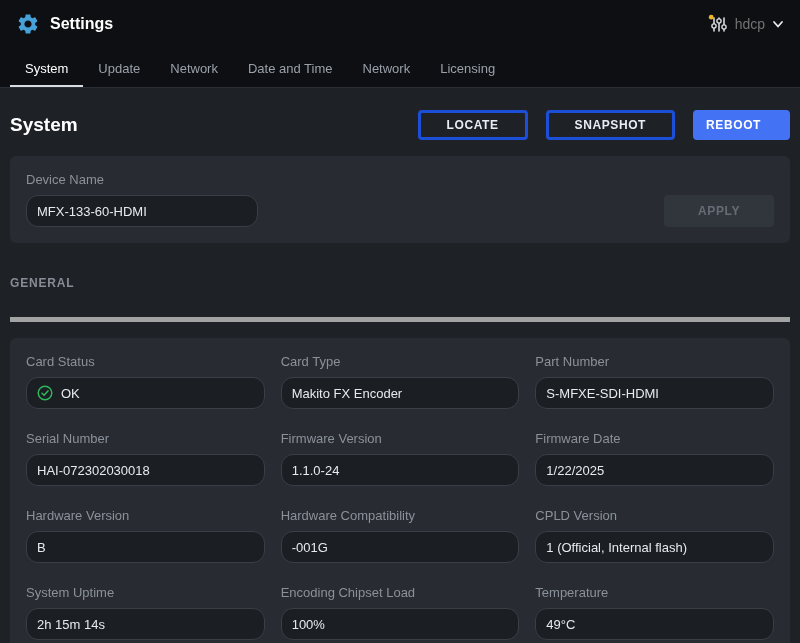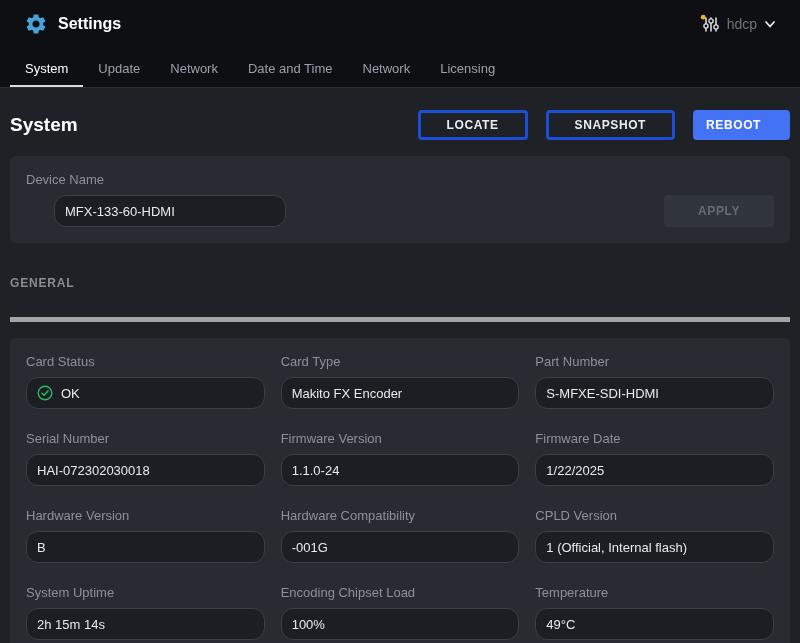--- a/index.html
+++ b/index.html
@@ -9,21 +9,21 @@
     background: #1e2126;
     font-family: "Liberation Sans", sans-serif;
     color: #e8eaed;
     overflow: hidden;
   }
 
   
   .header {
     height: 48px; background: #0d0f13;
     display: flex; align-items: center;
-    padding: 0 24px;
+    padding: 0 16px;
   }
   .gear-wrap { display: flex; align-items: center; margin-right: 10px; }
   .header-title { font-size: 16px; font-weight: bold; color: #ffffff; }
   .header-right {
     margin-left: auto; display: flex; align-items: center; gap: 7px;
     cursor: pointer;
   }
   .user-label { font-size: 14px; color: #737373; }
 
   
@@ -79,21 +79,20 @@
   .text-input {
     width: 232px; height: 32px;
     background: #1b1e23;
     border: 1px solid #3a3f47;
     border-radius: 12px;
     color: #e8eaed;
     font-size: 13px;
     padding: 0 10px;
     font-family: inherit;
     outline: none;
-    margin-left: 28px;
   }
   .apply-btn {
     height: 32px; padding: 0 34px;
     background: #31353c;
     color: #666c76;
     border: none; border-radius: 4px;
     font-size: 12px; font-weight: bold; letter-spacing: 0.6px;
     font-family: inherit;
     cursor: default;
   }

